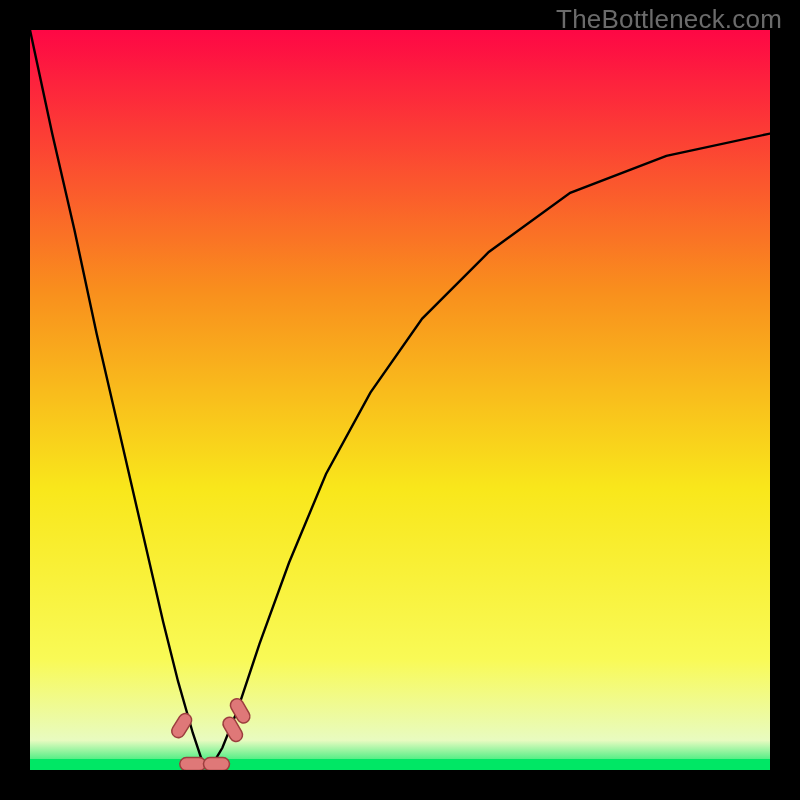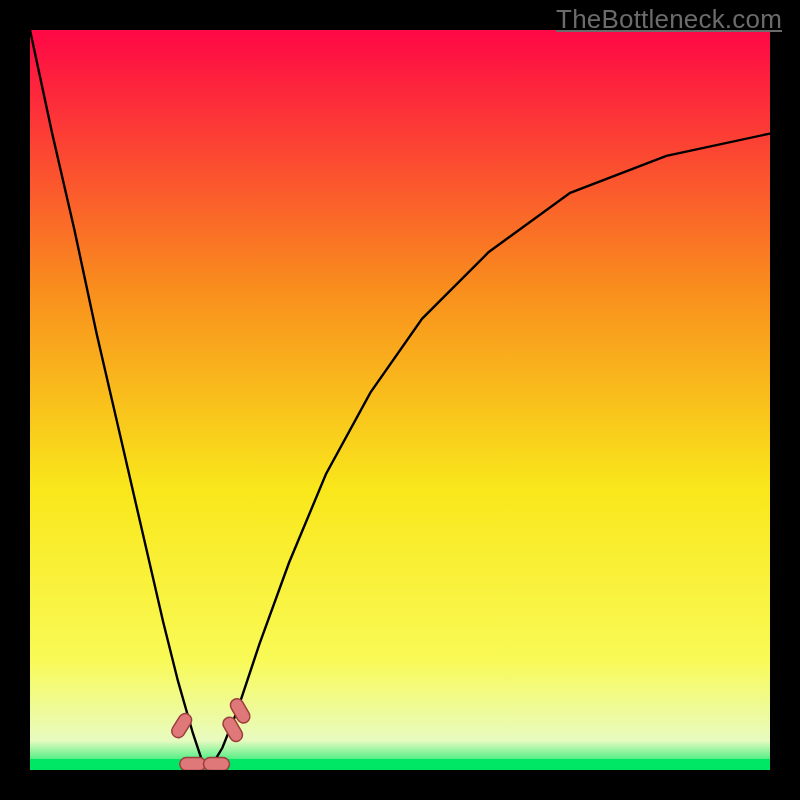--- a/index.html
+++ b/index.html
@@ -17,21 +17,20 @@
   }
   .watermark {
     position: absolute;
     top: 4px;
     right: 18px;
     font-family: Arial, Helvetica, sans-serif;
     font-size: 26px;
     color: #6b6b6b;
     letter-spacing: 0.2px;
     user-select: none;
-    text-decoration: underline;
   }
   .plot {
     position: absolute;
     left: 30px;
     top: 30px;
     width: 740px;
     height: 740px;
   }
   .curve {
     stroke: #000000;

